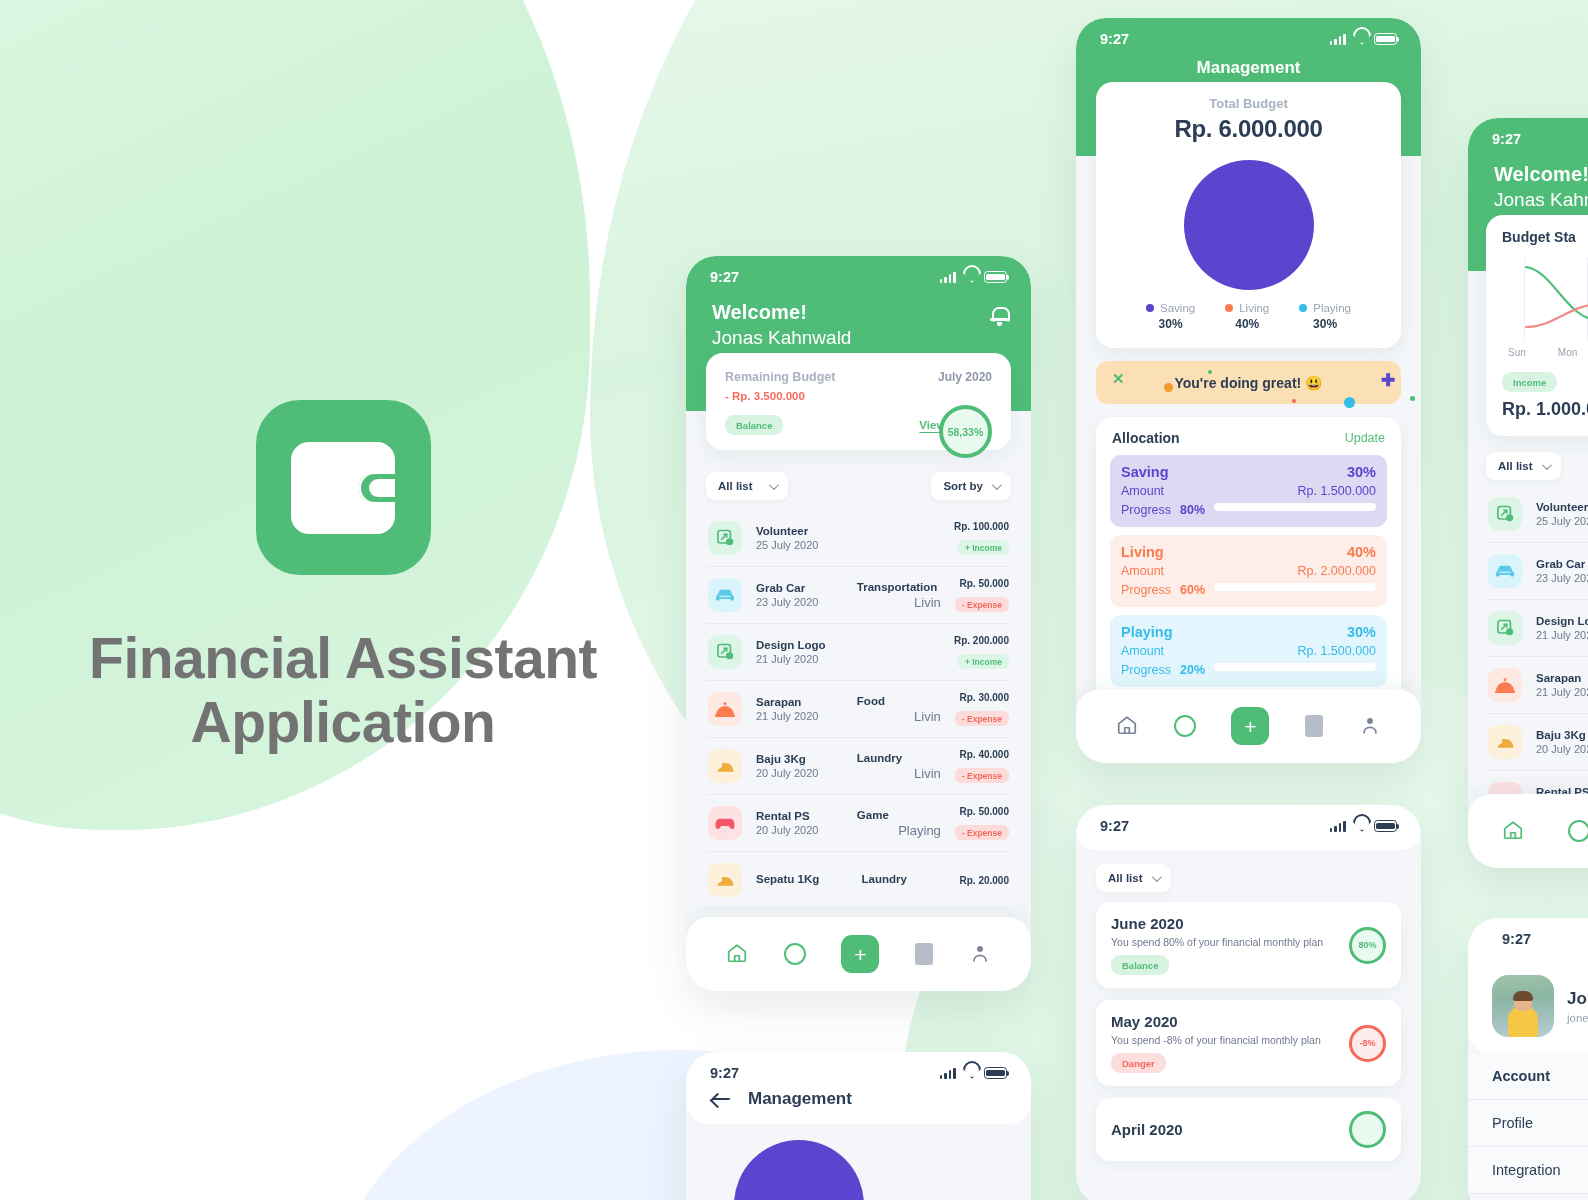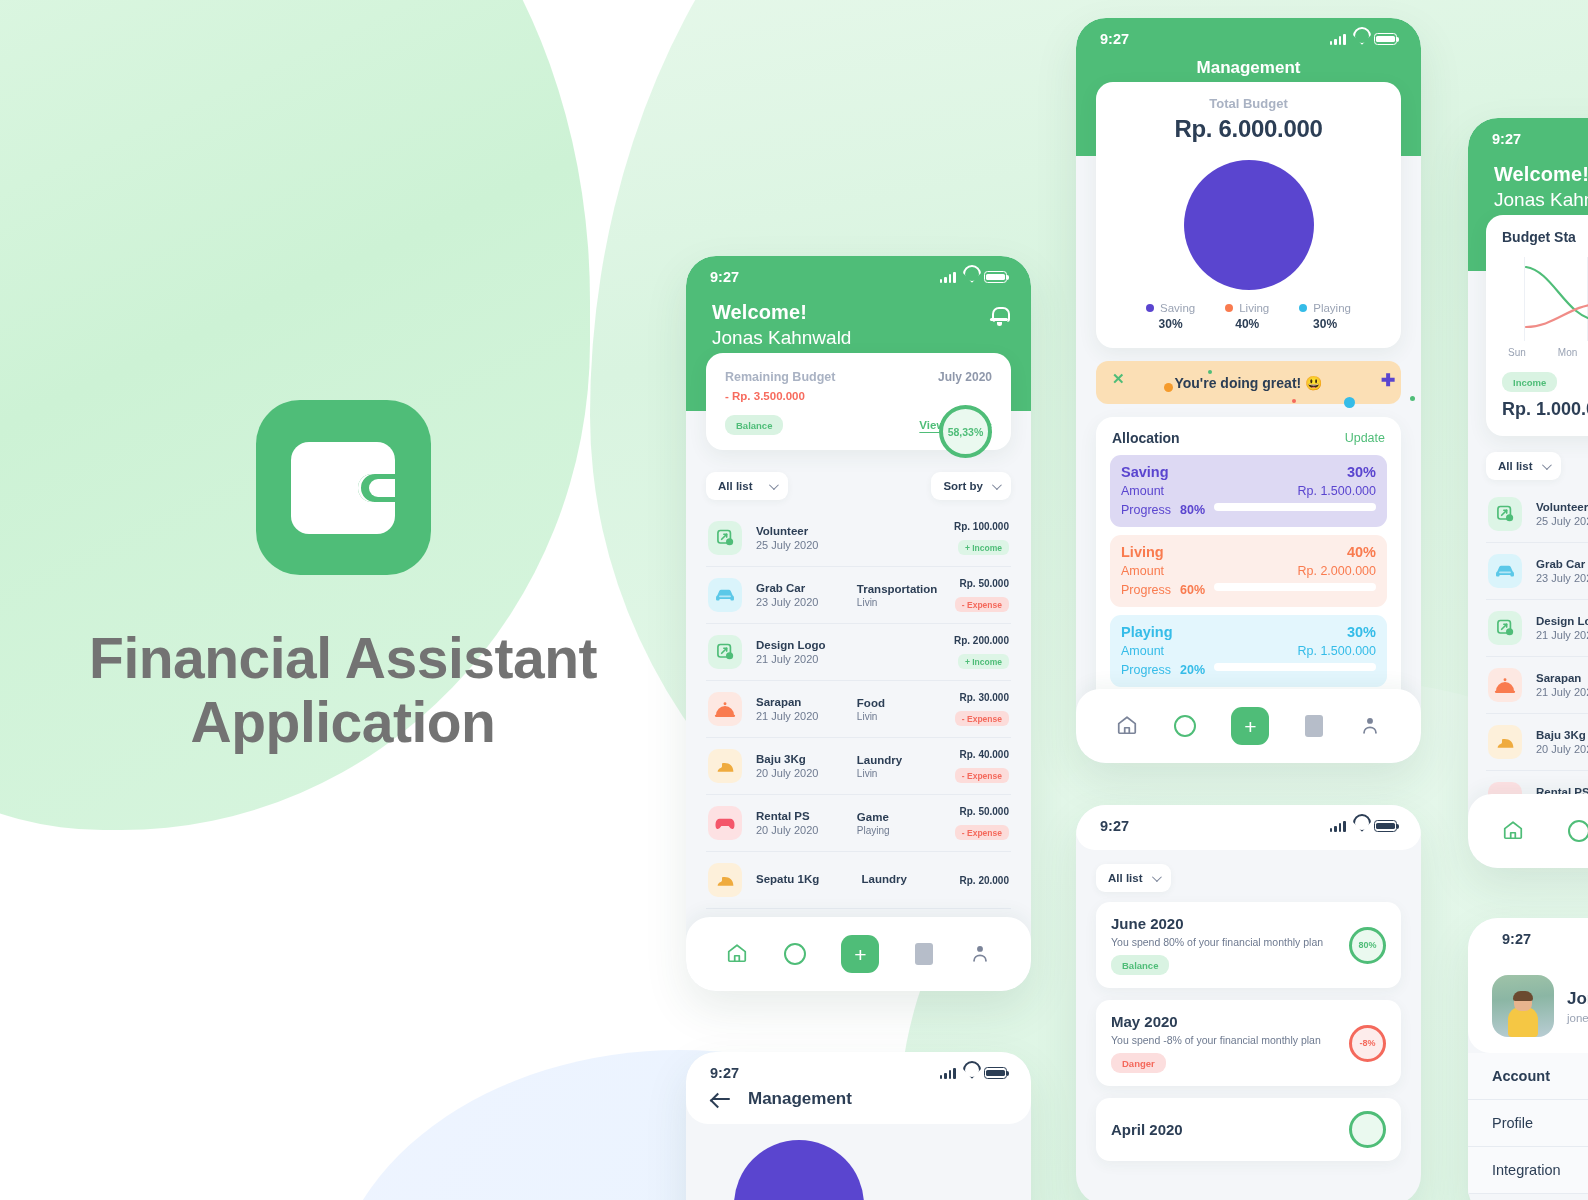--- a/index.html
+++ b/index.html
@@ -174,21 +174,21 @@
   }
   .tx-ico {
     width:34px; height:34px; border-radius:10px; flex:none;
     display:flex; align-items:center; justify-content:center;
   }
   .tx-main { flex:1; min-width:0; }
   .tx-name { font-size:11.5px; font-weight:700; color:#2c3e55; }
   .tx-date { font-size:11px; color:#6e7a90; margin-top:2px; }
   .tx-cat { width:84px; }
   .tx-cat .c1 { font-size:11.5px; font-weight:700; color:#2c3e55; }
-  .tx-cat .c2 { font-size:10px; color:#6e7a90; margin-top:2px; }
+  .tx-cat .c2 { font-size:13px; color:#6e7a90; margin-top:2px;text-align:right; }
   .tx-right { text-align:right; }
   .tx-amt { font-size:10px; font-weight:700; color:#2c3e55; }
   .tx-tag {
     display:inline-block; margin-top:8px; padding:2.5px 7px;
     border-radius:6px; font-size:8.5px; font-weight:700;
   }
   .tag-income  { background:#ddf5e6; color:#4fbd78; }
   .tag-expense { background:#fcdcda; color:#f4695c; }
 
   .navbar {

